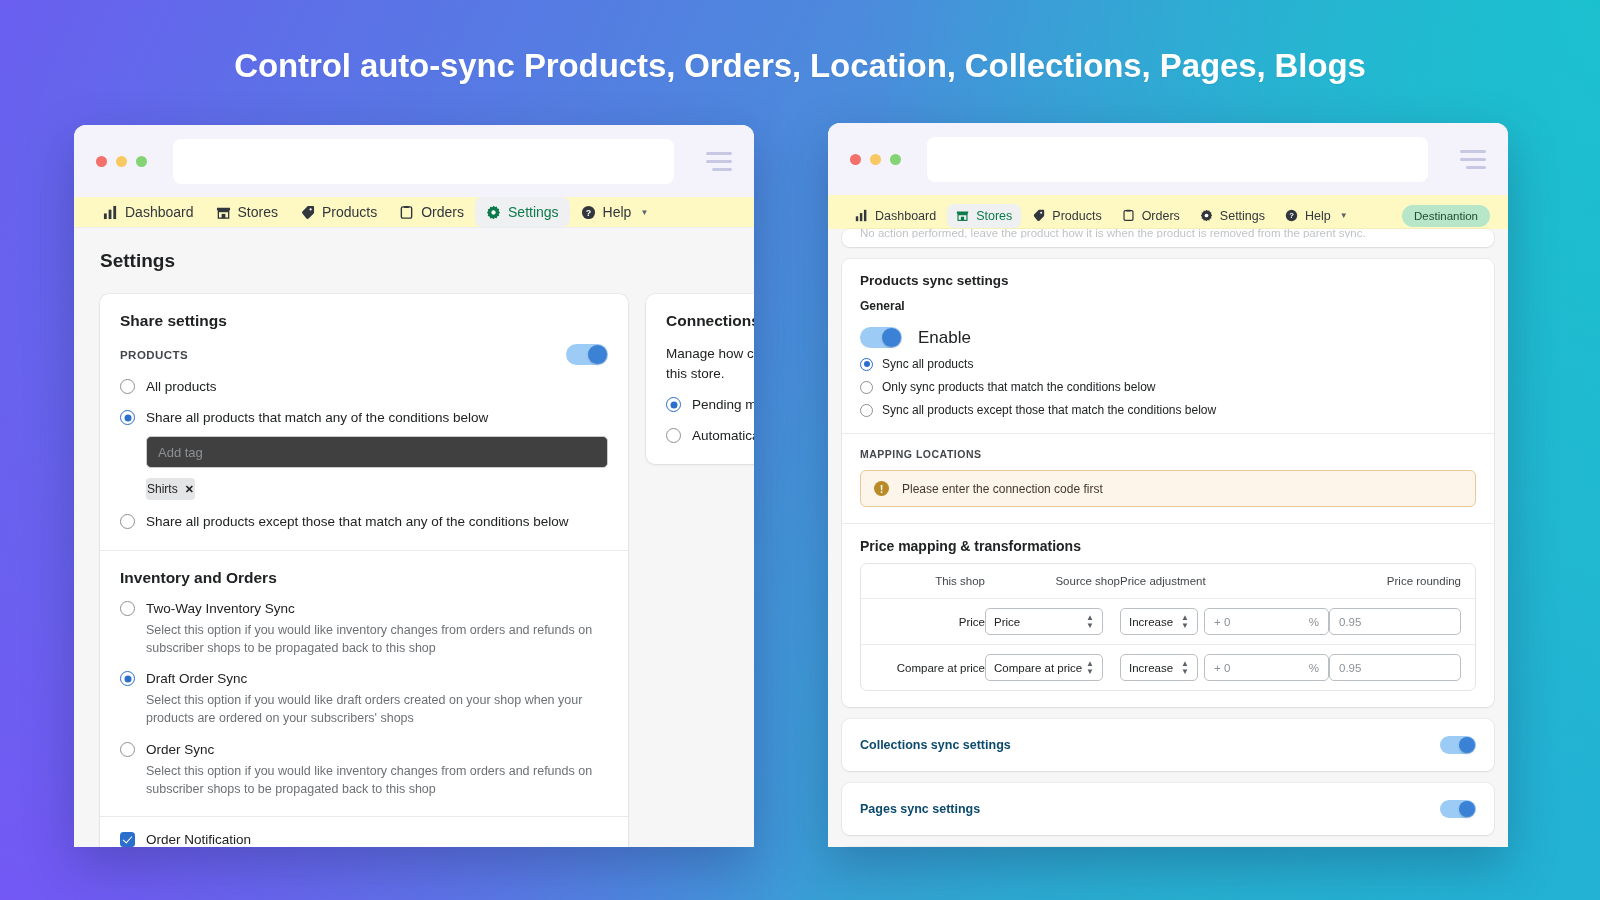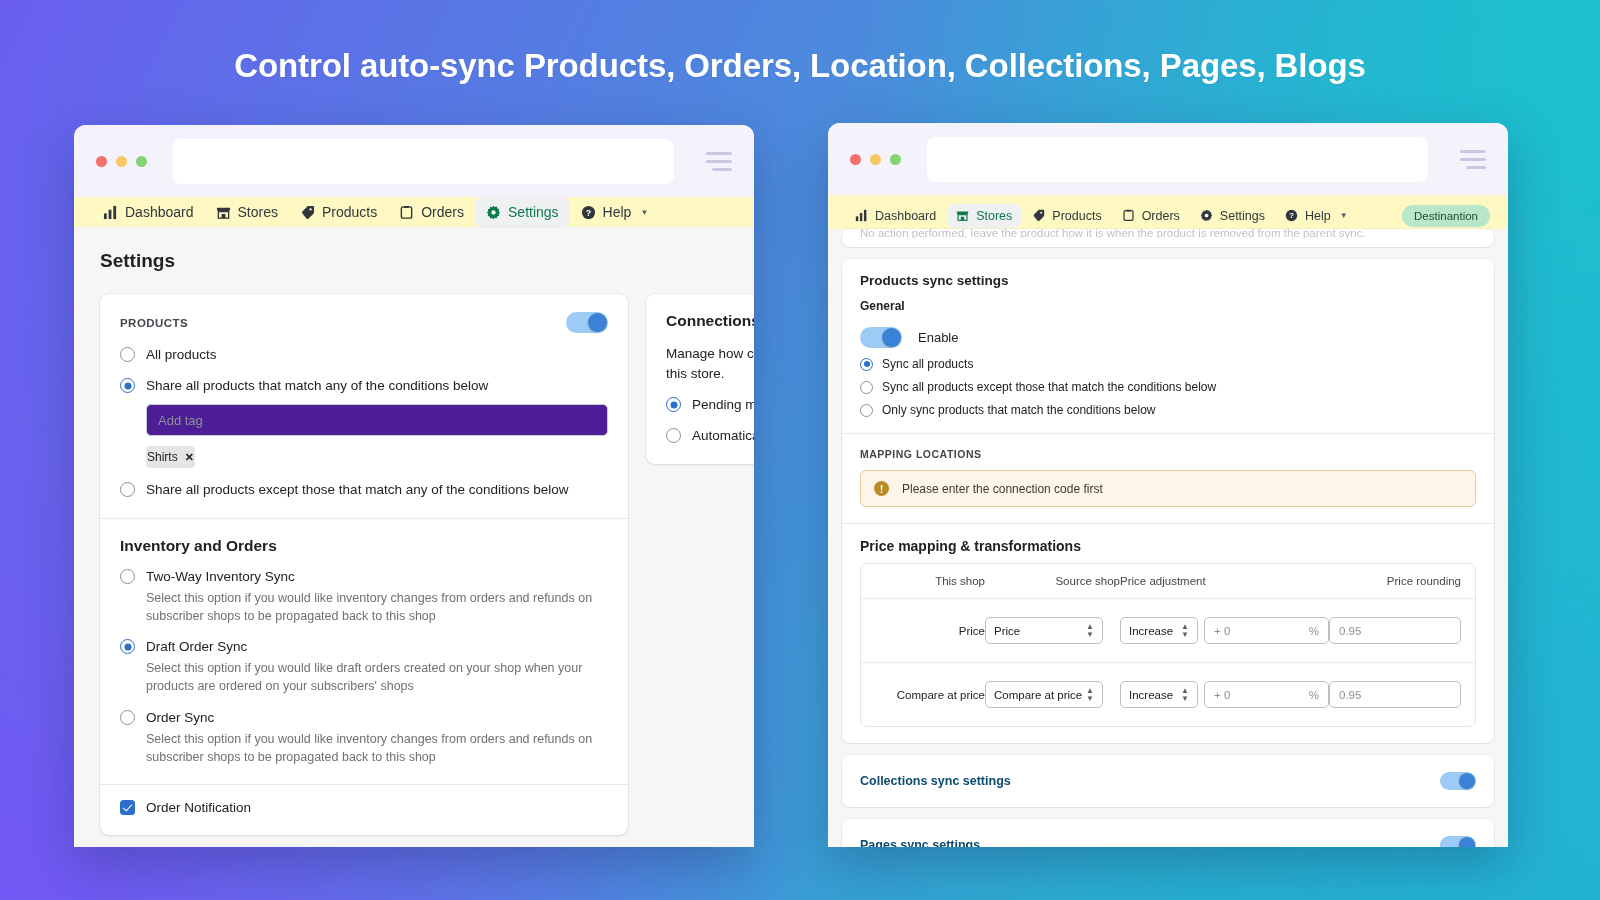--- a/index.html
+++ b/index.html
@@ -179,21 +179,21 @@
     content: "";
     position: absolute; left: 4.5px; top: 1.5px;
     width: 4px; height: 8px;
     border: solid #fff; border-width: 0 1.8px 1.8px 0;
     transform: rotate(42deg);
   }
 
   .tag-input {
     width: 100%; height: 32px;
     border: 1px solid #c9cccf; border-radius: 5px;
-    background: #4c1d95;
+    background: #404040;
     padding: 0 11px;
     font-size: 13px; color: #8c9196;
     display: flex; align-items: center;
     margin: 9px 0 0 26px;
     width: calc(100% - 26px);
   }
   .tag-chip {
     display: inline-flex; align-items: center; gap: 7px;
     background: #e4e5e7; border-radius: 4px;
     padding: 4px 1px; font-size: 12px; color: #202223;
@@ -216,21 +216,21 @@
   }
   .clipped-text {
     font-size: 11.5px; color: #8b9096; opacity: .55;
     overflow: hidden; height: 9px; line-height: 9px;
   }
   .rcard-pad { padding: 14px 18px 16px 18px; }
   .rtitle { font-size: 13.5px; font-weight: bold; color: #202223; }
   .rsub   { font-size: 12px; font-weight: bold; color: #202223; margin-top: 11px; }
 
   .enable-row { display: flex; align-items: center; gap: 16px; margin: 14px 0 4px 0; }
-  .enable-label { font-size: 13px; color: #202223; }
+  .enable-label { font-size: 17px; color: #202223; }
 
   .rradio-row { display: flex; align-items: center; gap: 9px; margin-top: 9px; }
   .rradio { width: 13px; height: 13px; border-radius: 50%; border: 1.5px solid #8c9196; background: #fff; flex:none; }
   .rradio.checked { border-color: #2c6ecb; position: relative; }
   .rradio.checked::after {
     content:""; position:absolute; left:50%; top:50%;
     transform: translate(-50%,-50%);
     width: 6px; height: 6px; border-radius:50%; background:#2c6ecb;
   }
   .rradio-label { font-size: 12px; color: #202223; }
@@ -245,21 +245,21 @@
   .warn-icon {
     width: 15px; height: 15px; border-radius: 50%;
     background: #b98a26; color: #fff;
     font-size: 11px; font-weight: bold;
     display: flex; align-items: center; justify-content: center; flex: none;
   }
   .banner-text { font-size: 12px; color: #3f3a2f; }
 
   .price-title { font-size: 14px; font-weight: bold; color: #202223; margin-bottom: 9px; }
   .ptable { border: 1px solid #e3e5e7; border-radius: 7px; overflow: hidden; text-align: right; }
-  .ptr { display: flex; align-items: center; padding: 18px 14px; }
+  .ptr { display: flex; align-items: center; padding: 9px 14px; }
   .ptr + .ptr { border-top: 1px solid #e9eaec; }
   .ptr.head { padding: 11px 14px; }
   .pc1 { width: 110px; flex: none; }
   .pc2 { width: 135px; flex: none; }
   .pc3 { flex: 1; display: flex; gap: 6px; }
   .pc4 { width: 132px; flex: none; }
   .pth { font-size: 11.5px; color: #42474c; }
   .ptd { font-size: 11.5px; color: #202223; }
 
   .select {
@@ -374,20 +374,21 @@
 
   <div class="page-body">
     <div class="page-title">Settings</div>
 
     <div class="columns">
 
       <div class="col-main">
 
         <div class="card">
           <div class="card-section">
+            <div class="card-title">Share settings</div>
 
             <div class="row-between">
               <span class="sub-label">PRODUCTS</span>
               <span class="toggle"></span>
             </div>
 
             <div class="radio-row">
               <span class="radio"></span>
               <span class="radio-label">All products</span>
             </div>
@@ -560,25 +561,25 @@
           <span class="toggle"></span>
           <span class="enable-label">Enable</span>
         </div>
 
         <div class="rradio-row">
           <span class="rradio checked"></span>
           <span class="rradio-label">Sync all products</span>
         </div>
         <div class="rradio-row">
           <span class="rradio"></span>
-          <span class="rradio-label">Sync all products except those that match the conditions below</span>
+          <span class="rradio-label">Only sync products that match the conditions below</span>
         </div>
         <div class="rradio-row">
           <span class="rradio"></span>
-          <span class="rradio-label">Only sync products that match the conditions below</span>
+          <span class="rradio-label">Sync all products except those that match the conditions below</span>
         </div>
       </div>
 
       <div class="card-divider"></div>
 
       <div class="rcard-pad">
         <div class="maploc">MAPPING LOCATIONS</div>
         <div class="banner">
           <span class="warn-icon">!</span>
           <span class="banner-text">Please enter the connection code first</span>

